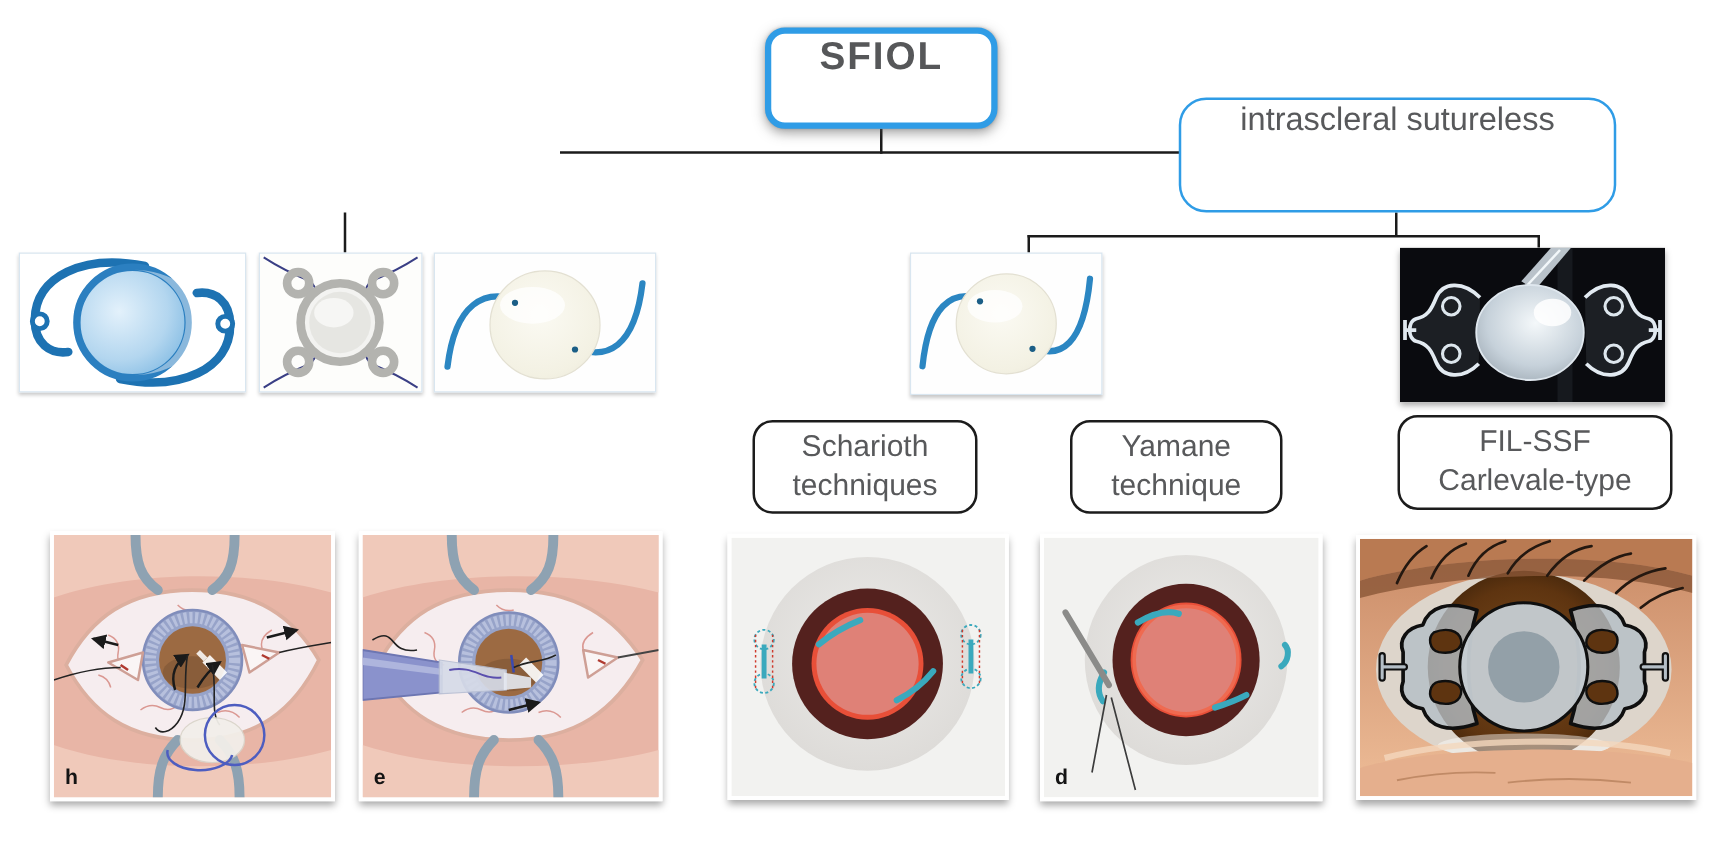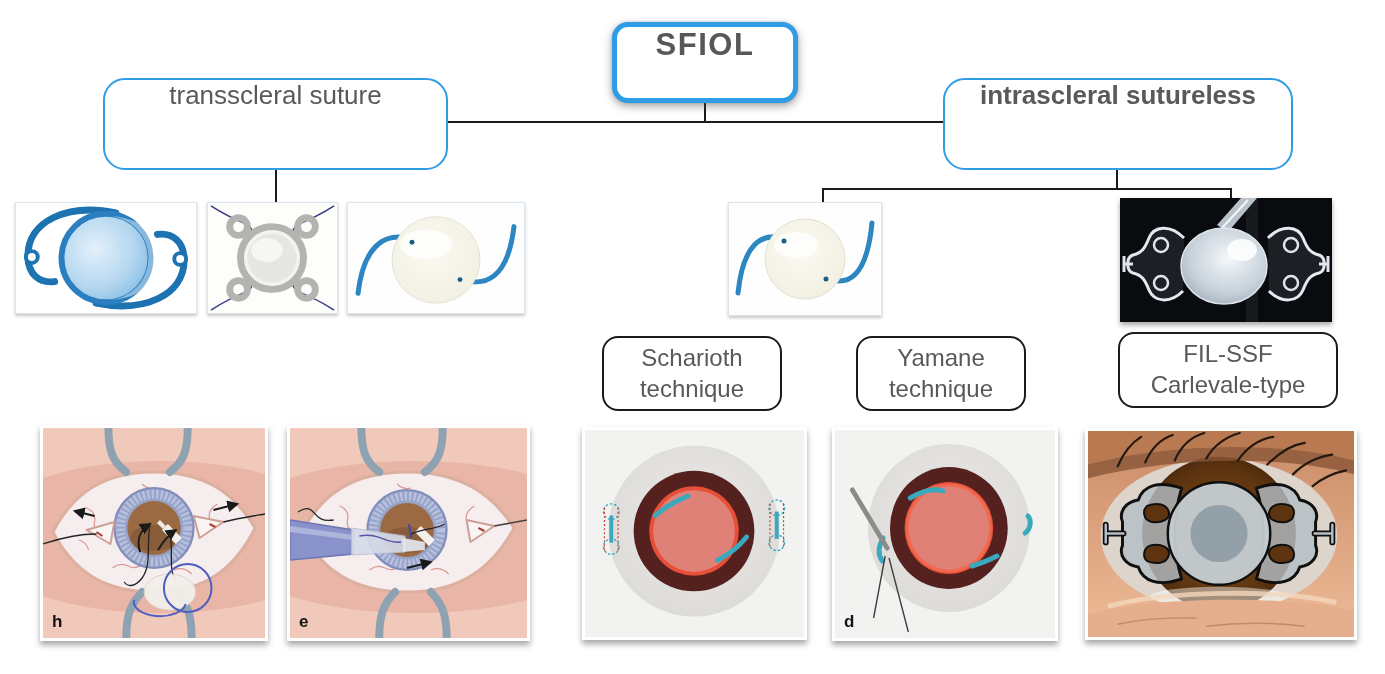--- a/index.html
+++ b/index.html
@@ -42,24 +42,21 @@
   <div class="line" style="left:275px;top:170px;width:2px;height:33px;"></div>
   <div class="line" style="left:1116px;top:170px;width:2px;height:19px;"></div>
   <div class="line" style="left:822px;top:188px;width:410px;height:2px;"></div>
   <div class="line" style="left:822px;top:188px;width:2px;height:15px;"></div>
   <div class="line" style="left:1230px;top:188px;width:2px;height:11px;"></div>
 
   <div class="blue-box sfiol-box" style="left:612px;top:22px;width:186px;height:81px;">
     <span>SFIOL</span>
   </div>
 
-  <div class="blue-box" style="left:103px;top:78px;width:345px;height:92px;">
-    <span>transscleral suture</span>
-  </div>
-  <div class="blue-box" style="left:943px;top:78px;width:350px;height:92px;font-weight:bold;">
+  <div class="blue-box" style="left:943px;top:78px;width:350px;height:92px;">
     <span>intrascleral sutureless</span>
   </div>
 
   <div class="fig thin-border" style="left:15px;top:202px;width:182px;height:112px;">
     <svg viewBox="0 0 182 112" preserveAspectRatio="none">
       <defs>
         <radialGradient id="gBlue" cx="0.38" cy="0.4" r="0.8">
           <stop offset="0" stop-color="#e3f1fb"></stop>
             <stop offset="0.55" stop-color="#b3d6ef"></stop>
             <stop offset="1" stop-color="#6fb0de"></stop>
@@ -159,21 +156,21 @@
           <circle cx="171" cy="85" r="7"></circle>
       </g>
       <path d="M13,66 L4,66 M4,58 L4,74" stroke="#dfe7ee" stroke-width="3" fill="none"></path>
       <path d="M199,66 L208,66 M208,58 L208,74" stroke="#dfe7ee" stroke-width="3" fill="none"></path>
       <ellipse cx="104" cy="68" rx="43" ry="38" fill="url(#gSilver)" stroke="#dfe7ee" stroke-width="1.5"></ellipse>
       <ellipse cx="122" cy="52" rx="15" ry="11" fill="rgba(255,255,255,0.85)"></ellipse>
     </svg>
   </div>
 
   <div class="black-box" style="left:602px;top:336px;width:180px;height:75px;">
-    <span>Scharioth technique</span>
+    <span>Scharioth techniques</span>
   </div>
   <div class="black-box" style="left:856px;top:336px;width:170px;height:75px;">
     <span>Yamane technique</span>
   </div>
   <div class="black-box" style="left:1118px;top:332px;width:220px;height:76px;">
     <span>FIL-SSF Carlevale-type</span>
   </div>
 
   <div class="fig frame" style="left:40px;top:425px;width:228px;height:216px;">
     <svg viewBox="0 0 224 210" preserveAspectRatio="none">

